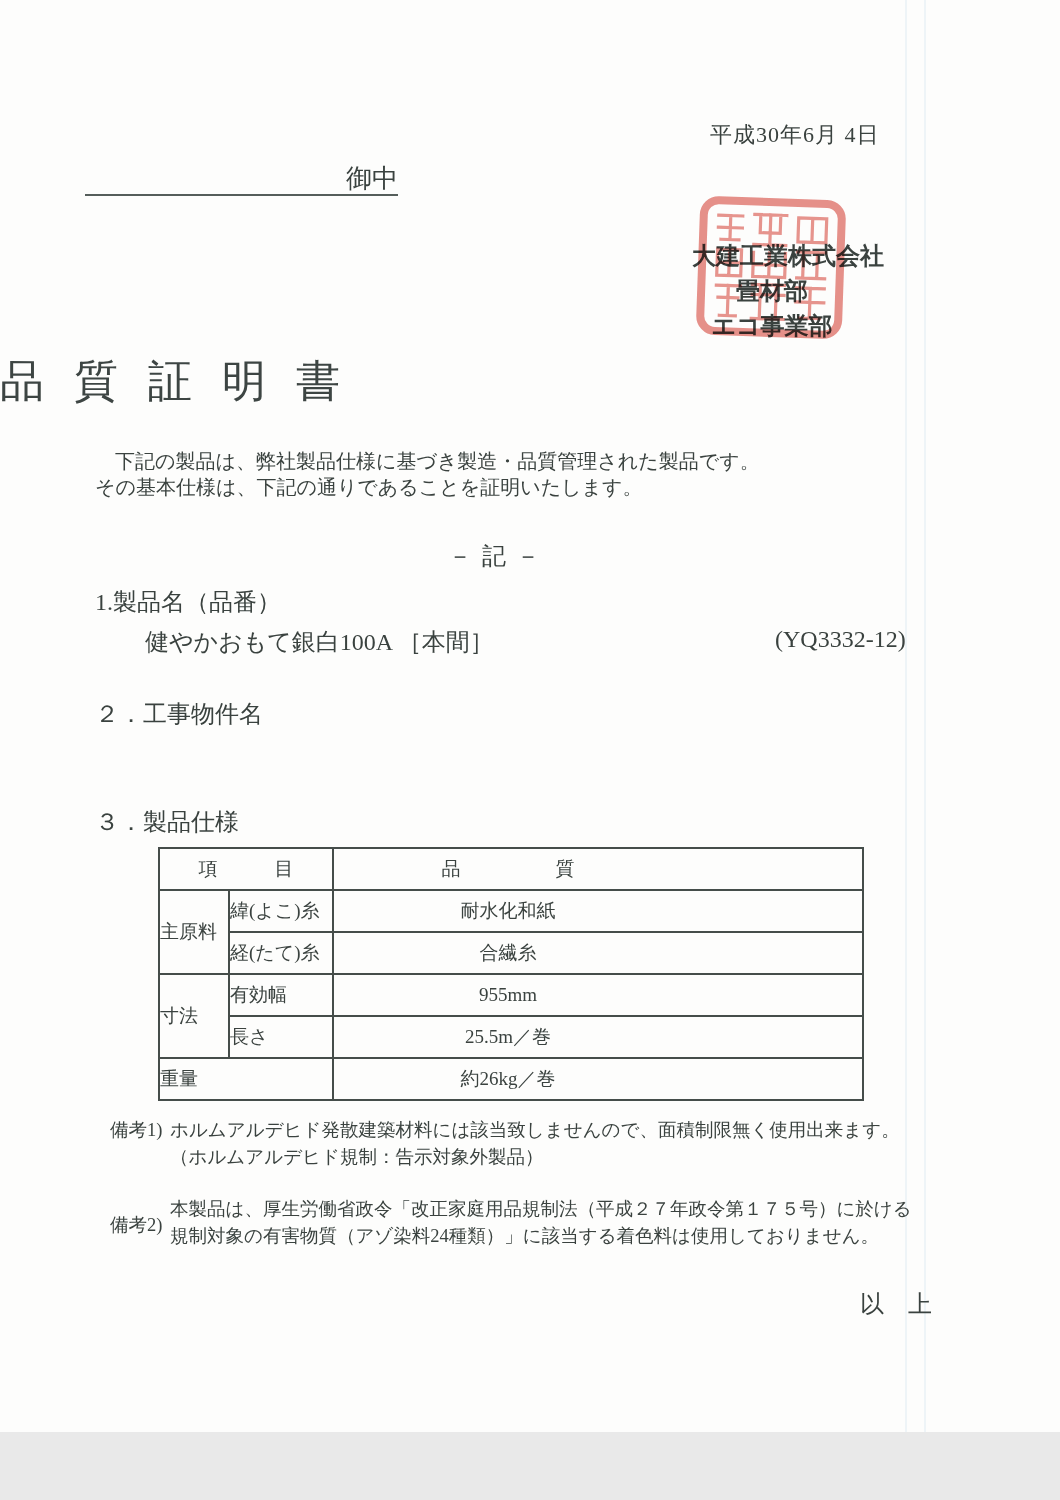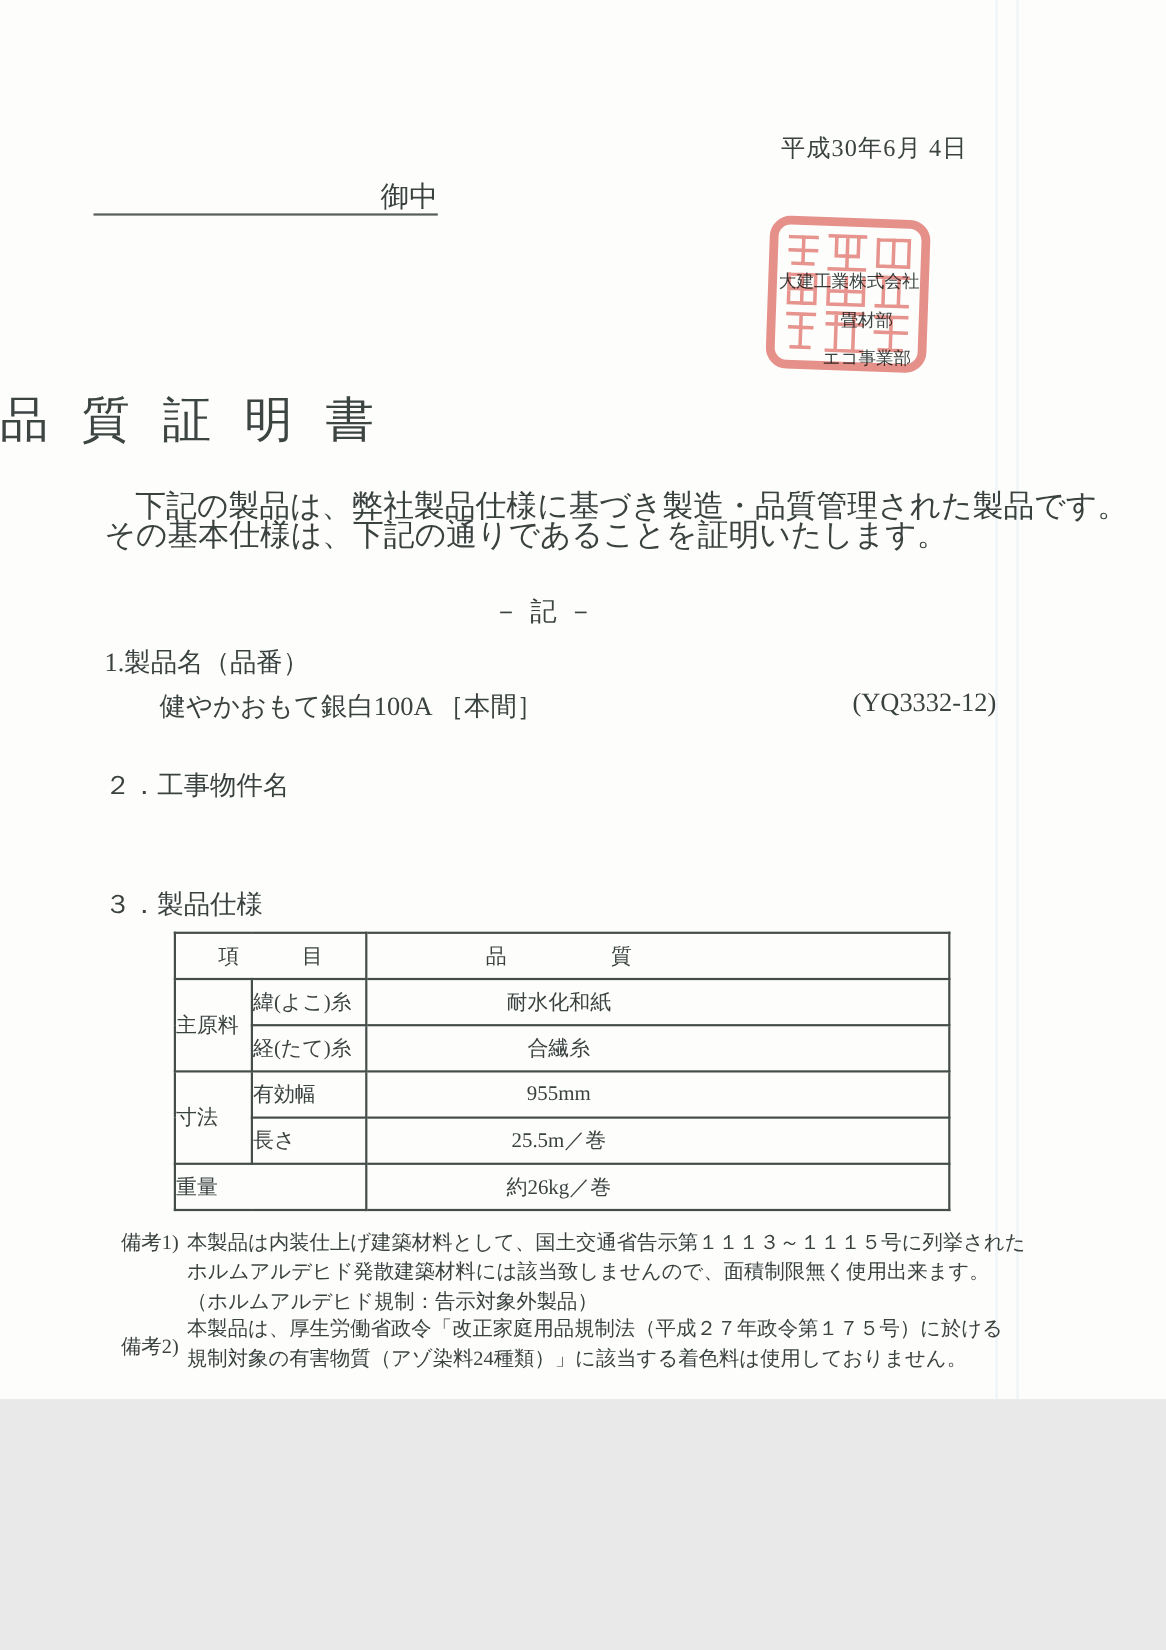--- a/index.html
+++ b/index.html
@@ -1,51 +1,51 @@
 <!DOCTYPE html>
 <html lang="ja"><head>
 <meta charset="utf-8">
 <style>
   html,body{margin:0;padding:0;background:#e9e9e9;}
   .sheet{
     position:relative;
-    width:1060px;height:1272px;
+    width:1060px;height:1432px;
     margin:0 auto;
     background:#fdfdfc;
     font-family:"Liberation Serif","DejaVu Serif",serif;
     color:#3a423f;
     overflow:hidden;
   }
   .abs{position:absolute;}
   
   .scanline{position:absolute;top:0;width:2px;height:1500px;background:#eef4f7;}
   .scanline.l2{left:924px;}
   .scanline.one{left:905px;}
 
   .date-line{left:710px;top:120px;font-size:22px;letter-spacing:1px;}
 
   .recipient-line{
     left:85px;top:163px;width:313px;height:31px;
     border-bottom:2px solid #555e5b;
     text-align:right;font-size:26px;line-height:31px;
   }
 
-  .sender-block{left:708px;top:239px;width:160px;font-size:16px;}
+  .sender-block{left:692px;top:239px;width:160px;font-size:24px;font-weight:bold;}
   .sender-block .line{height:35px;line-height:35px;white-space:nowrap;}
   .sender-block .c{text-align:center;}
 
   .seal{left:695px;top:195px;width:152px;height:145px;
         transform:rotate(2deg);mix-blend-mode:multiply;opacity:.92;}
 
   .doc-title{
     left:0;top:352px;width:1032px;
     font-size:44px;letter-spacing:30px;white-space:nowrap;color:#3d4543;
   }
 
-  .intro{left:95px;top:448px;width:860px;font-size:28px;line-height:26px;}
+  .intro{left:95px;top:448px;width:860px;font-size:20px;line-height:26px;}
   .intro div{white-space:nowrap;}
 
   .ki-marker{left:0;top:540px;width:990px;text-align:center;font-size:24px;letter-spacing:2px;}
 
   .sec-heading{font-size:24px;white-space:nowrap;}
   .sec1{left:95px;top:586px;}
   .product-row{left:0;top:626px;width:1060px;height:30px;font-size:24px;text-align:right;}
   .product-name{position:absolute;left:145px;top:0;white-space:nowrap;}
   .product-code{position:absolute;left:775px;top:0;white-space:nowrap;}
   .sec2{left:95px;top:698px;}
@@ -178,21 +178,20 @@
       <td colspan="2" class="group">重量</td>
       <td>
             <div class="val-inner">約26kg／巻</div>
           </td>
     </tr>
   </tbody>
     </table>
 
   <div class="abs note note-label n1l">備考1)</div>
   <div class="abs note note-body n1b">
-    <div>本製品は内装仕上げ建築材料として、国土交通省告示第１１１３～１１１５号に列挙された</div>
     <div>ホルムアルデヒド発散建築材料には該当致しませんので、面積制限無く使用出来ます。</div>
     <div>（ホルムアルデヒド規制：告示対象外製品）</div>
   </div>
 
   <div class="abs note note-label n2l">備考2)</div>
   <div class="abs note note-body n2b">
     <div>本製品は、厚生労働省政令「改正家庭用品規制法（平成２７年政令第１７５号）に於ける</div>
     <div>規制対象の有害物質（アゾ染料24種類）」に該当する着色料は使用しておりません。</div>
   </div>
 

